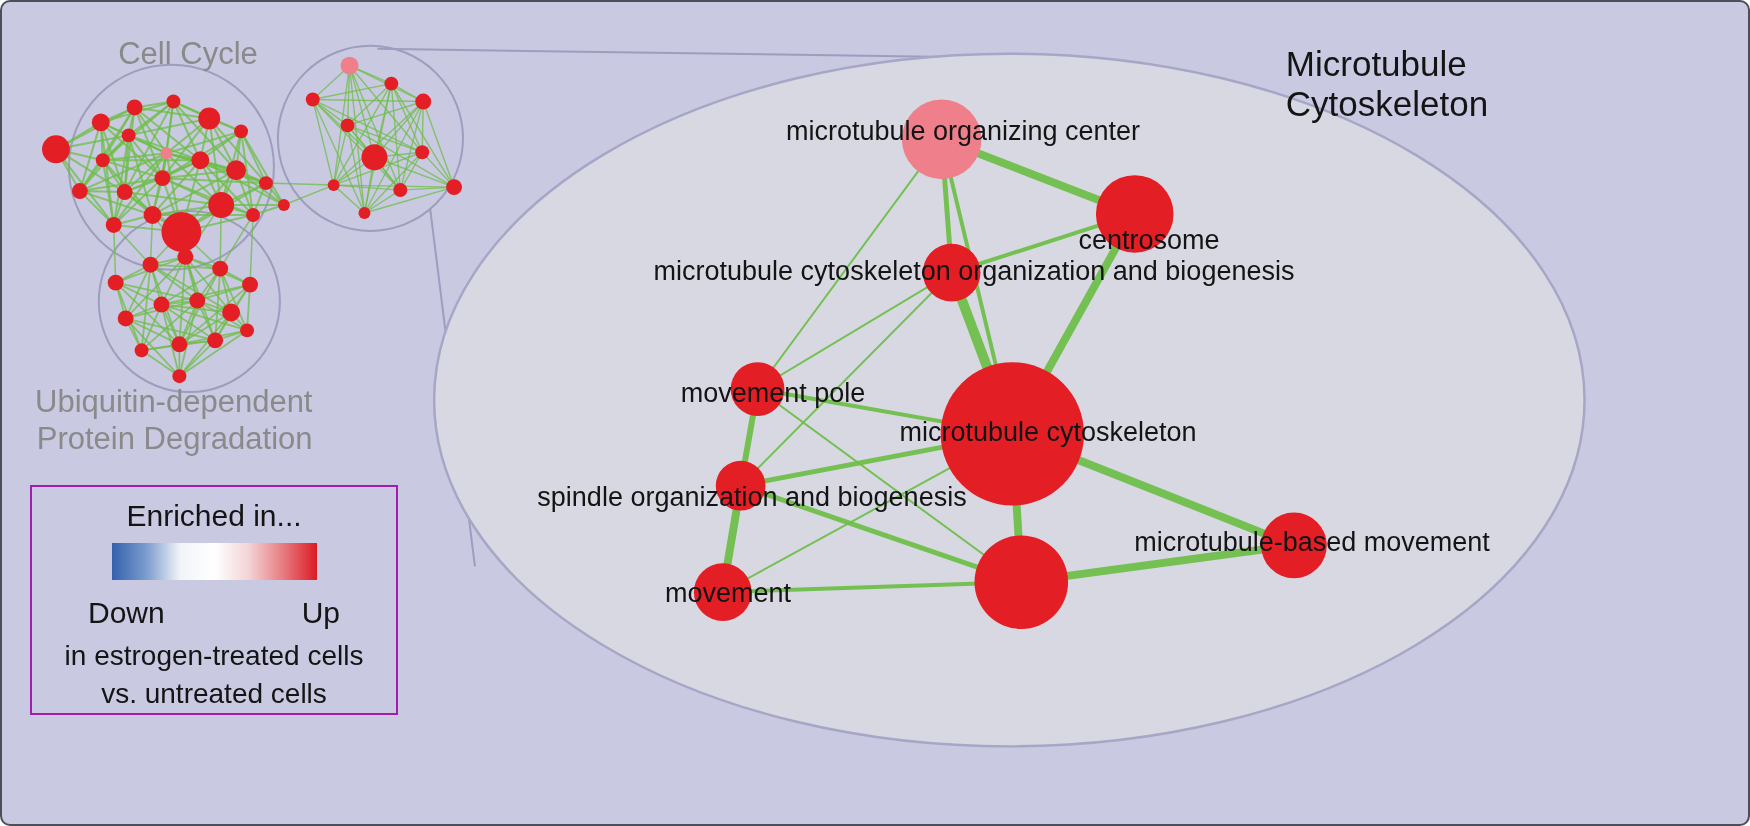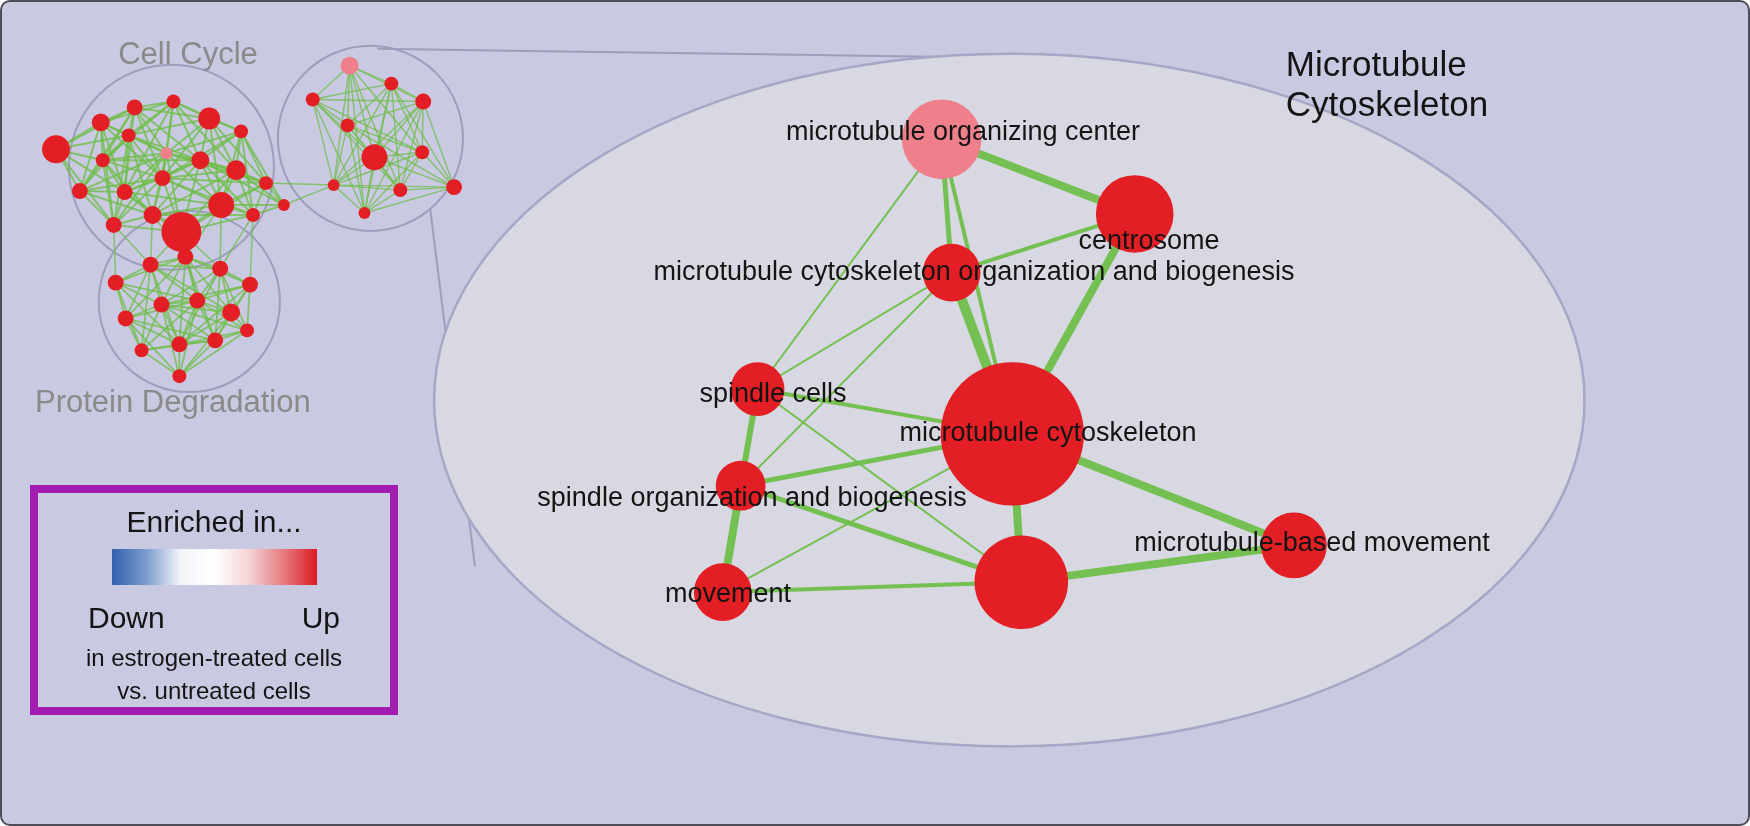--- a/index.html
+++ b/index.html
@@ -16,27 +16,27 @@
   }
   .lbl{position:absolute;color:#8a8a8a;text-align:right;}
   .lbl-cell-cycle{left:186px;top:34px;transform:translateX(-50%);font-size:31px;}
   .lbl-ubiq{left:33px;top:382px;font-size:31px;line-height:1.18;}
   .mag-title{
     position:absolute;left:1385px;top:42px;transform:translateX(-50%);
     font-size:35px;color:#141414;line-height:1.15;
   }
   .legend{
     position:absolute;left:28px;top:483px;width:368px;height:230px;
-    border:8px solid #a21caf;box-sizing:border-box;
+    border:2px solid #a21caf;box-sizing:border-box;
     display:flex;flex-direction:column;align-items:center;padding-top:12px;
   }
   .legend-title{font-size:30px;color:#141414;}
   .legend-bar{width:205px;height:40px;margin-top:10px;}
   .legend-ends{width:252px;display:flex;justify-content:space-between;font-size:30px;color:#141414;margin-top:16px;}
-  .legend-caption{font-size:24px;color:#141414;text-align:center;margin-top:7px;line-height:1.35;}
+  .legend-caption{font-size:28px;color:#141414;text-align:center;margin-top:7px;line-height:1.35;}
 </style>
 </head>
 <body>
 
 <div class="figure">
 
   <svg id="net-svg" viewBox="0 0 1750 826">
       <line x1="375" y1="47" x2="1002" y2="56" stroke="#9d9dbd" stroke-width="2"></line>
       <line x1="428" y1="208" x2="473" y2="567" stroke="#9d9dbd" stroke-width="2"></line>
       <ellipse cx="1010" cy="400" rx="578" ry="348" fill="#d8d8e2" stroke="#a6a6c6" stroke-width="2.5"></ellipse>
@@ -371,33 +371,34 @@
       <circle cx="1013" cy="434" r="72" fill="#e41e25"></circle>
       <circle cx="740" cy="486" r="25" fill="#e41e25"></circle>
       <circle cx="1296" cy="546" r="33" fill="#e41e25"></circle>
       <circle cx="722" cy="593" r="29" fill="#e41e25"></circle>
       <circle cx="1022" cy="583" r="47" fill="#e41e25"></circle>
     </svg>
 
   <div class="lbl lbl-cell-cycle">Cell Cycle</div>
 
   <div class="lbl lbl-ubiq">
+    <div>Ubiquitin-dependent</div>
     <div>Protein Degradation</div>
   </div>
 
   <div class="mag-title">
     <div>Microtubule</div>
     <div>Cytoskeleton</div>
   </div>
 
   <div id="node-labels">
       <div class="node-label" style="left: 945px; top: 129px;">microtubule organizing center</div>
       <div class="node-label" style="left: 1131px; top: 238px;">centrosome</div>
       <div class="node-label" style="left: 956px; top: 269px;">microtubule cytoskeleton organization and biogenesis</div>
-      <div class="node-label" style="left: 755px; top: 391px;">spindle cells</div>
+      <div class="node-label" style="left: 755px; top: 391px;">movement pole</div>
       <div class="node-label" style="left: 1030px; top: 430px;">microtubule cytoskeleton</div>
       <div class="node-label" style="left: 734px; top: 495px;">spindle organization and biogenesis</div>
       <div class="node-label" style="left: 1294px; top: 540px;">microtubule-based movement</div>
       <div class="node-label" style="left: 710px; top: 591px;">movement</div>
     </div>
 
   <div class="legend">
     <div class="legend-title">Enriched in...</div>
     <div class="legend-bar" id="legend-bar" style="background: linear-gradient(to right, rgb(51, 97, 173), rgb(123, 156, 205), rgb(242, 244, 248), rgb(255, 255, 255), rgb(243, 212, 214), rgb(231, 125, 130), rgb(220, 27, 35));"></div>
     <div class="legend-ends">

